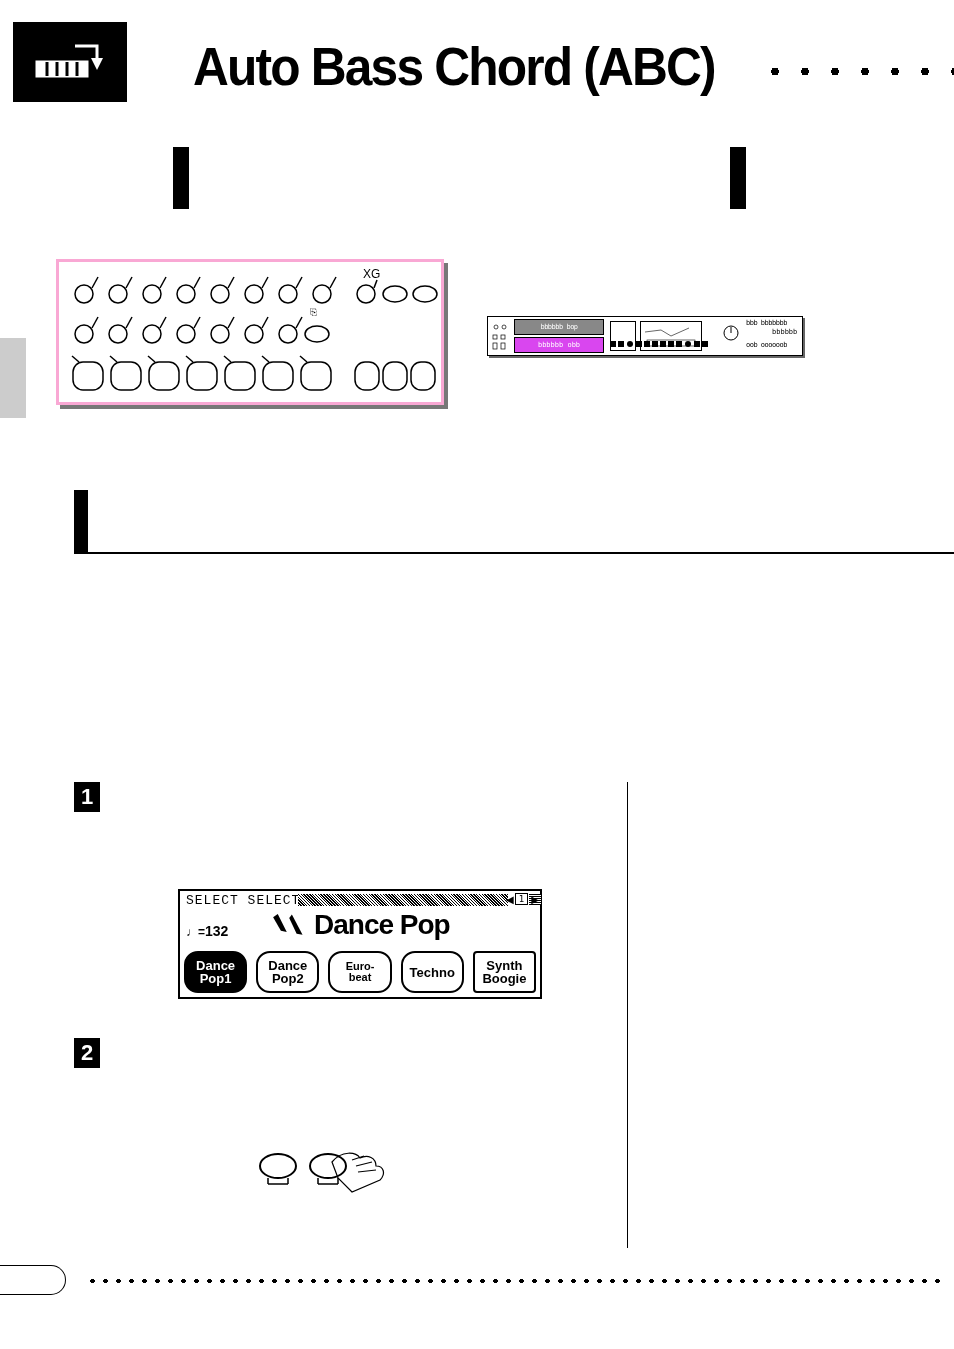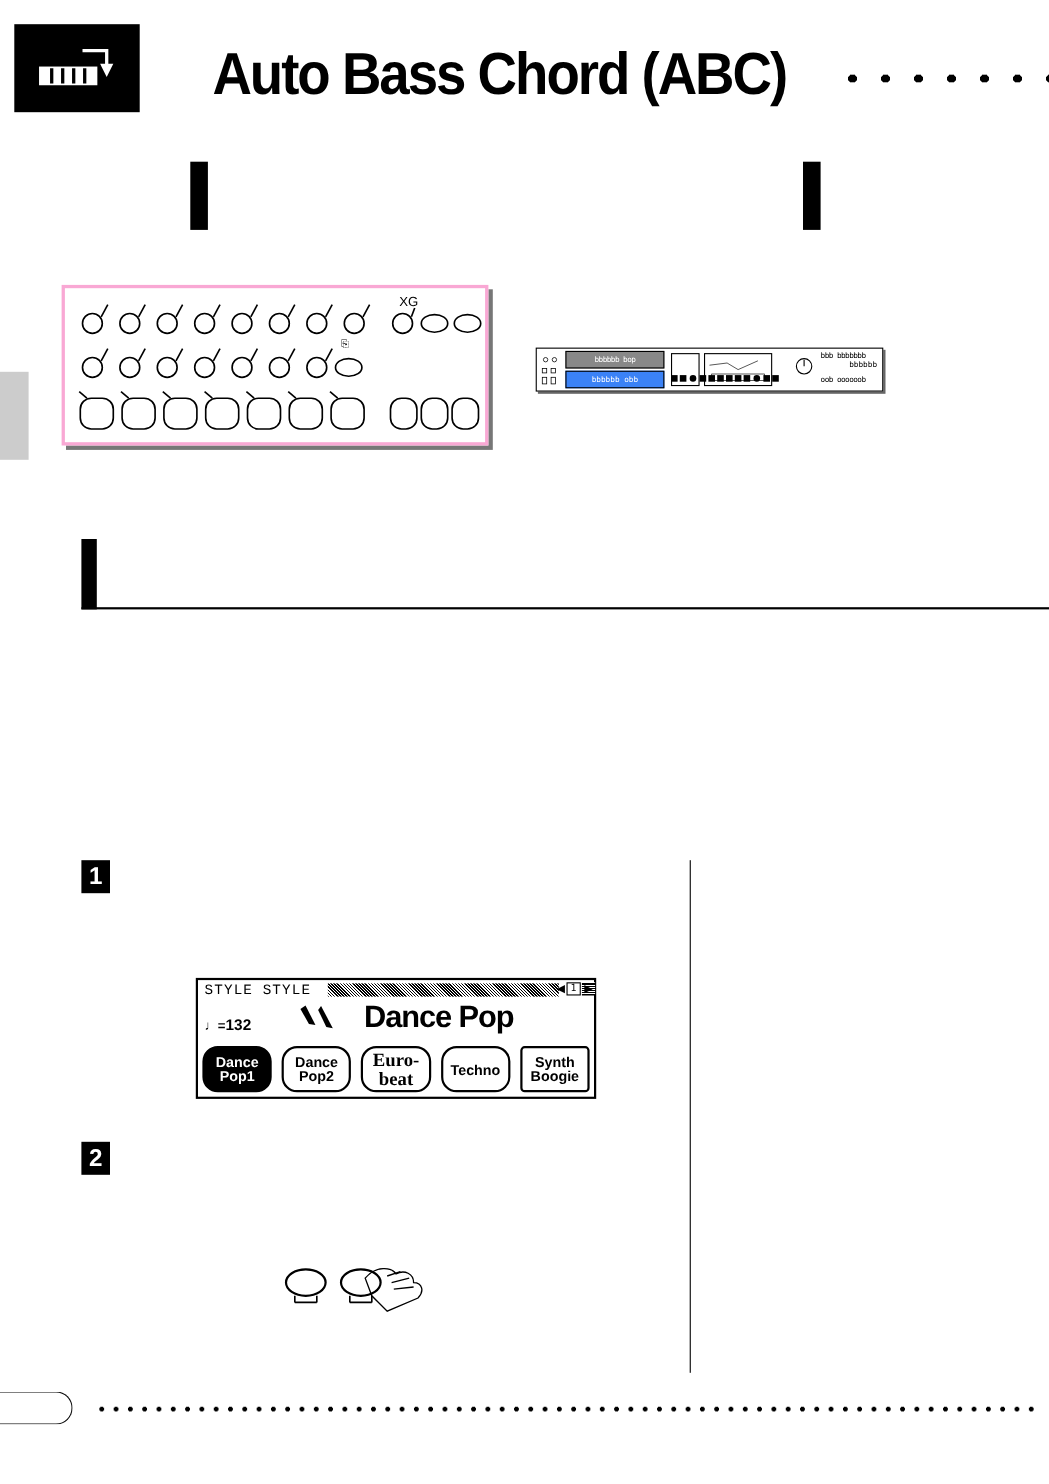--- a/index.html
+++ b/index.html
@@ -149,21 +149,21 @@
           <circle cx="14" cy="6" r="2"></circle>
       <rect x="3" y="14" width="4" height="4"></rect>
           <rect x="11" y="14" width="4" height="4"></rect>
       <rect x="3" y="22" width="4" height="6"></rect>
           <rect x="11" y="22" width="4" height="6"></rect>
     </g>
       </svg>
   </div>
 
   <div style="position:absolute;left:26px;top:2px;width:90px;height:16px;background:#888;color:#fff;border:1px solid #000;display:flex;align-items:center;justify-content:center;font-size:7px;letter-spacing:-0.5px">bbbbbb bop</div>
-  <div style="position:absolute;left:26px;top:20px;width:90px;height:16px;background:#3b82f6;color:#fff;border:1px solid #000;display:flex;align-items:center;justify-content:center;font-size:7px">bbbbbb obb</div>
+  <div style="position:absolute;left:26px;top:20px;width:90px;height:16px;background:#d946ef;color:#fff;border:1px solid #000;display:flex;align-items:center;justify-content:center;font-size:7px">bbbbbb obb</div>
 
   <div style="position:absolute;left:122px;top:4px;width:26px;height:30px;border:1px solid #000"></div>
   <div style="position:absolute;left:152px;top:4px;width:62px;height:30px;border:1px solid #000">
     <svg width="62" height="30">
         <g stroke="#000" fill="none" stroke-width="0.6">
       <path d="M4 10 L20 8 L30 14 L48 6"></path>
           <rect x="6" y="18" width="48" height="6"></rect>
     </g>
       </svg>
   </div>
@@ -205,52 +205,52 @@
 <hr style="position:absolute;left:74px;top:552px;width:880px;border:none;border-top:2px solid #000">
 
 <div class="white-on-black" style="position:absolute;left:74px;top:782px;width:26px;height:30px;display:flex;align-items:center;justify-content:center;font-size:22px;font-weight:900;font-family:'Arial Black',Arial">
     <span>1</span>
   </div>
 
 <div style="position:absolute;left:627px;top:782px;width:0;height:466px;border-left:1.5px solid #000"></div>
 
 <div style="position:absolute;left:178px;top:889px;width:364px;height:110px;border:2px solid #000;background:#fff">
 
-  <div style="position:absolute;left:6px;top:2px;font-size:13px;font-family:'Courier New',monospace;letter-spacing:1px">STYLE STYLE</div>
+  <div style="position:absolute;left:6px;top:2px;font-size:13px;font-family:'Courier New',monospace;letter-spacing:1px">SELECT SELECT</div>
 
   <div style="position:absolute;left:118px;top:3px;width:210px;height:12px;background-image:repeating-linear-gradient(45deg,#000 0 1px,#fff 1px 2px)"></div>
 
   <div style="position:absolute;right:4px;top:1px;width:30px;height:14px;display:flex;align-items:center;gap:1px">
     <span style="font-size:10px">◀</span>
     <span style="border:1px solid #000;padding:0 3px;font-size:9px;font-family:monospace">1</span>
     <span style="font-size:10px;background-image:repeating-linear-gradient(0deg,#000 0 1px,#fff 1px 2px);padding:0 2px">▶</span>
   </div>
 
   <div style="position:absolute;left:6px;top:32px;font-size:14px;font-weight:bold;font-family:Liberation Sans, sans-serif">
     <span style="font-size:12px">♩=</span><span>132</span>
   </div>
 
-  <div style="position:absolute;left:90px;top:18px;display:flex;align-items:center;gap:25px">
+  <div style="position:absolute;left:90px;top:18px;display:flex;align-items:center;gap:8px">
     <span style="font-size:22px;font-weight:bold;display:inline-block;transform:scaleX(-1) rotate(-10deg)">
       <svg width="36" height="24" viewBox="0 0 36 24">
           <g fill="#000">
             <path d="M2 22 L16 4 L18 8 L8 22 Z"></path>
             <path d="M18 22 L30 6 L34 10 L24 22 Z"></path>
           </g>
         </svg>
     </span>
     <span style="font-size:28px;font-weight:900;font-family:'Arial Black',Arial;letter-spacing:-1px">Dance Pop</span>
   </div>
 
   <div style="position:absolute;left:4px;bottom:4px;right:4px;height:42px;display:flex;gap:12px">
     <div style="flex:1;border:2.5px solid #000;border-radius:14px;background:#000;color:#fff;display:flex;align-items:center;justify-content:center;text-align:center;font-size:13px;font-weight:bold;line-height:1;font-family:Arial;white-space:pre">Dance
 Pop1</div>
     <div style="flex:1;border:2.5px solid #000;border-radius:14px;display:flex;align-items:center;justify-content:center;text-align:center;font-size:13px;font-weight:bold;line-height:1;font-family:Arial;white-space:pre;margin-left:-3px">Dance
 Pop2</div>
-    <div style="flex:1;border:2.5px solid #000;border-radius:14px;display:flex;align-items:center;justify-content:center;text-align:center;font-size:17px;font-weight:bold;line-height:1;font-family:Liberation Serif, serif;white-space:pre;margin-left:-3px">Euro-
+    <div style="flex:1;border:2.5px solid #000;border-radius:14px;display:flex;align-items:center;justify-content:center;text-align:center;font-size:11px;font-weight:bold;line-height:1;font-family:Liberation Sans, sans-serif;white-space:pre;margin-left:-3px">Euro-
 beat</div>
     <div style="flex:1;border:2.5px solid #000;border-radius:14px;display:flex;align-items:center;justify-content:center;text-align:center;font-size:13px;font-weight:bold;line-height:1;font-family:Arial;white-space:pre;margin-left:-3px">Techno</div>
     <div style="flex:1;border:2.5px solid #000;border-radius:4px;display:flex;align-items:center;justify-content:center;text-align:center;font-size:13px;font-weight:bold;line-height:1;font-family:Arial;white-space:pre;margin-left:-3px">Synth
 Boogie</div>
   </div>
 </div>
 
 <div class="white-on-black" style="position:absolute;left:74px;top:1038px;width:26px;height:30px;display:flex;align-items:center;justify-content:center;font-size:22px;font-weight:900;font-family:'Arial Black',Arial">
     <span>2</span>
   </div>

